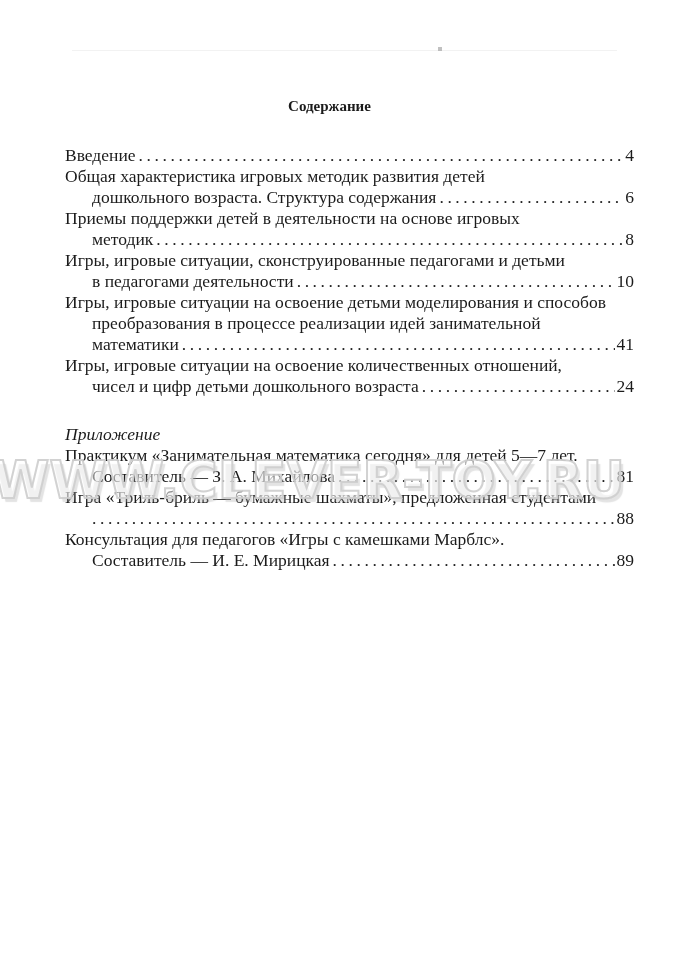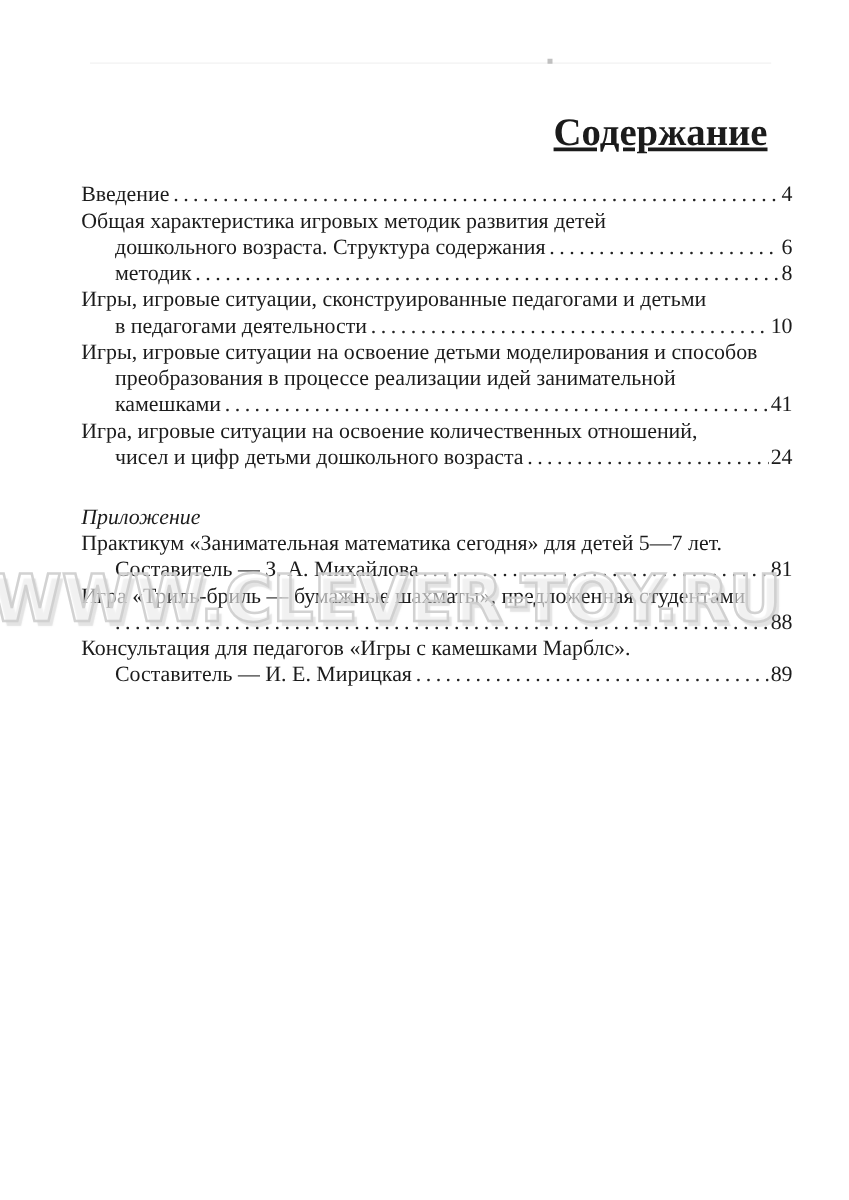--- a/index.html
+++ b/index.html
@@ -53,27 +53,26 @@
     text-shadow: 3px 4px 1px rgba(175,175,175,0.35);
     z-index: 5;
     pointer-events: none;
   }
   .content {
     position: relative;
     z-index: 1;
     padding: 93px 45px 0 65px;
   }
   .toc-title {
-    font-size: 31px;
+    font-size: 15px;
     font-weight: bold;
     line-height: 26px;
-    text-align: right;
+    text-align: center;
     transform: translateX(-20px);
     margin: 0 0 26px 0;
-    text-decoration: underline;
   }
   .toc {
     font-size: 17.5px;
   }
   .line {
     line-height: 21px;
     height: 21px;
     white-space: nowrap;
   }
   .line.ind { padding-left: 27px; }
@@ -124,48 +123,49 @@
       <div class="entry">
         <div class="line">Общая характеристика игровых методик развития детей</div>
         <div class="line ind leader">
           <span class="txt">дошкольного возраста. Структура содержания</span>
           <span class="dots">........................................................................................................................</span>
           <span class="pg">6</span>
         </div>
       </div>
 
       <div class="entry">
+        <div class="line">Приемы поддержки детей в деятельности на основе игровых</div>
         <div class="line ind leader">
           <span class="txt">методик</span>
           <span class="dots">........................................................................................................................</span>
           <span class="pg">8</span>
         </div>
       </div>
 
       <div class="entry">
         <div class="line">Игры, игровые ситуации, сконструированные педагогами и детьми</div>
         <div class="line ind leader">
           <span class="txt">в педагогами деятельности</span>
           <span class="dots">........................................................................................................................</span>
           <span class="pg">10</span>
         </div>
       </div>
 
       <div class="entry">
         <div class="line">Игры, игровые ситуации на освоение детьми моделирования и способов</div>
         <div class="line ind">преобразования в процессе реализации идей занимательной</div>
         <div class="line ind leader">
-          <span class="txt">камешками</span>
+          <span class="txt">математики</span>
           <span class="dots">........................................................................................................................</span>
           <span class="pg">41</span>
         </div>
       </div>
 
       <div class="entry">
-        <div class="line">Игра, игровые ситуации на освоение количественных отношений,</div>
+        <div class="line">Игры, игровые ситуации на освоение количественных отношений,</div>
         <div class="line ind leader">
           <span class="txt">чисел и цифр детьми дошкольного возраста</span>
           <span class="dots">........................................................................................................................</span>
           <span class="pg">24</span>
         </div>
       </div>
 
       <div class="line appendix-heading">Приложение</div>
 
       <div class="entry">

